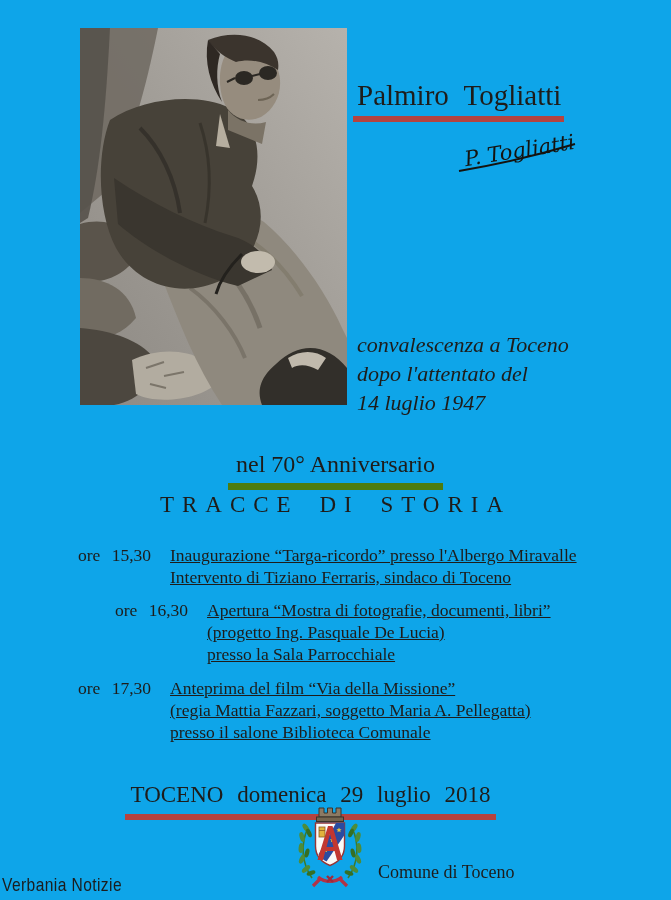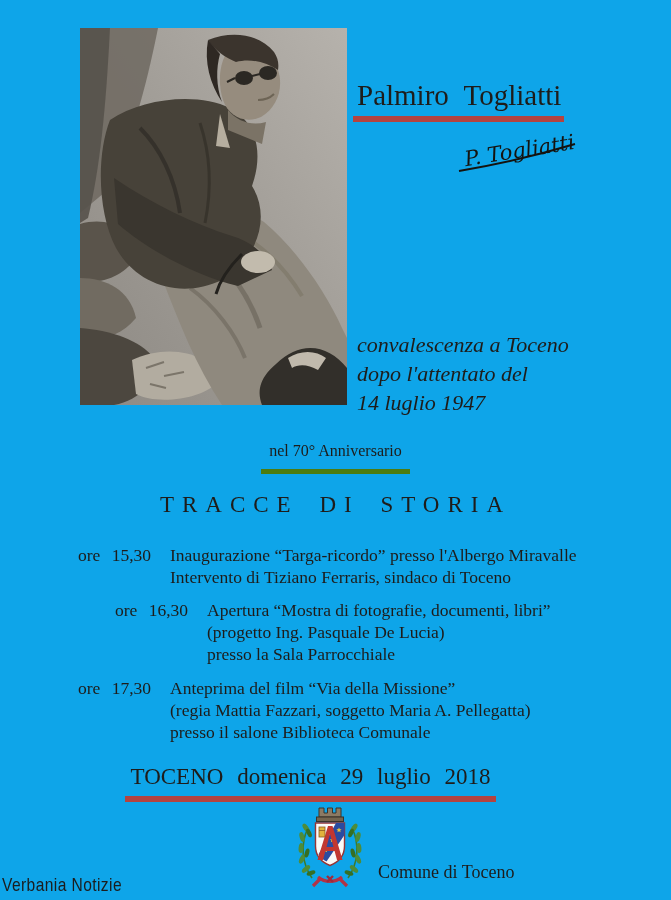--- a/index.html
+++ b/index.html
@@ -15,35 +15,35 @@
   .title{
     left:353px;top:78px;font-size:29px;line-height:34px;white-space:nowrap;
     word-spacing:8px;padding:0 3px 4px 4px;border-bottom:6px solid #b5433f;
   }
   .signature{left:453px;top:118px;width:128px;height:60px;}
   
   .caption{left:357px;top:330px;font-size:22px;line-height:29px;white-space:nowrap;font-style:italic;}
   
   .anniv-wrap{left:0;top:437px;width:671px;text-align:center;}
   .anniv{
-    display:inline-block;font-size:16px;line-height:27px;
-    padding:0 8px 5px 8px;border-bottom:5px solid #4d7c0f;
+    display:inline-block;font-size:24px;line-height:27px;
+    padding:0 8px 5px 8px;border-bottom:7px solid #4d7c0f;margin-top:14px;
   }
   
   .tracce{
     left:0;top:492px;width:671px;text-align:center;font-size:23px;
     letter-spacing:8px;word-spacing:7px;white-space:nowrap;
   }
   
   .row{left:78px;display:flex;font-size:17.5px;line-height:22px;}
   .row .time{width:92px;flex:none;word-spacing:7px;white-space:nowrap;}
-  .row .desc{white-space:nowrap;}
+  .row .desc{white-space:nowrap;text-decoration:underline;}
   .row1{top:544px;} .row2{top:599px;margin-left:37px;} .row3{top:677px;}
   
-  .event-wrap{left:0;top:763px;width:601px;text-align:center;}
+  .event-wrap{left:0;top:781px;width:601px;text-align:center;}
   .event{
     display:inline-block;transform:translateX(10px);
     font-size:23px;line-height:27px;word-spacing:8px;white-space:nowrap;
     padding:0 6px 6px 6px;border-bottom:6px solid #b5433f;
   }
   
   .crest{left:295px;top:800px;width:70px;height:93px;}
   .crest svg{display:block;width:100%;height:100%;}
   .comune{left:378px;top:862px;font-size:18px;white-space:nowrap;}
   .watermark{

